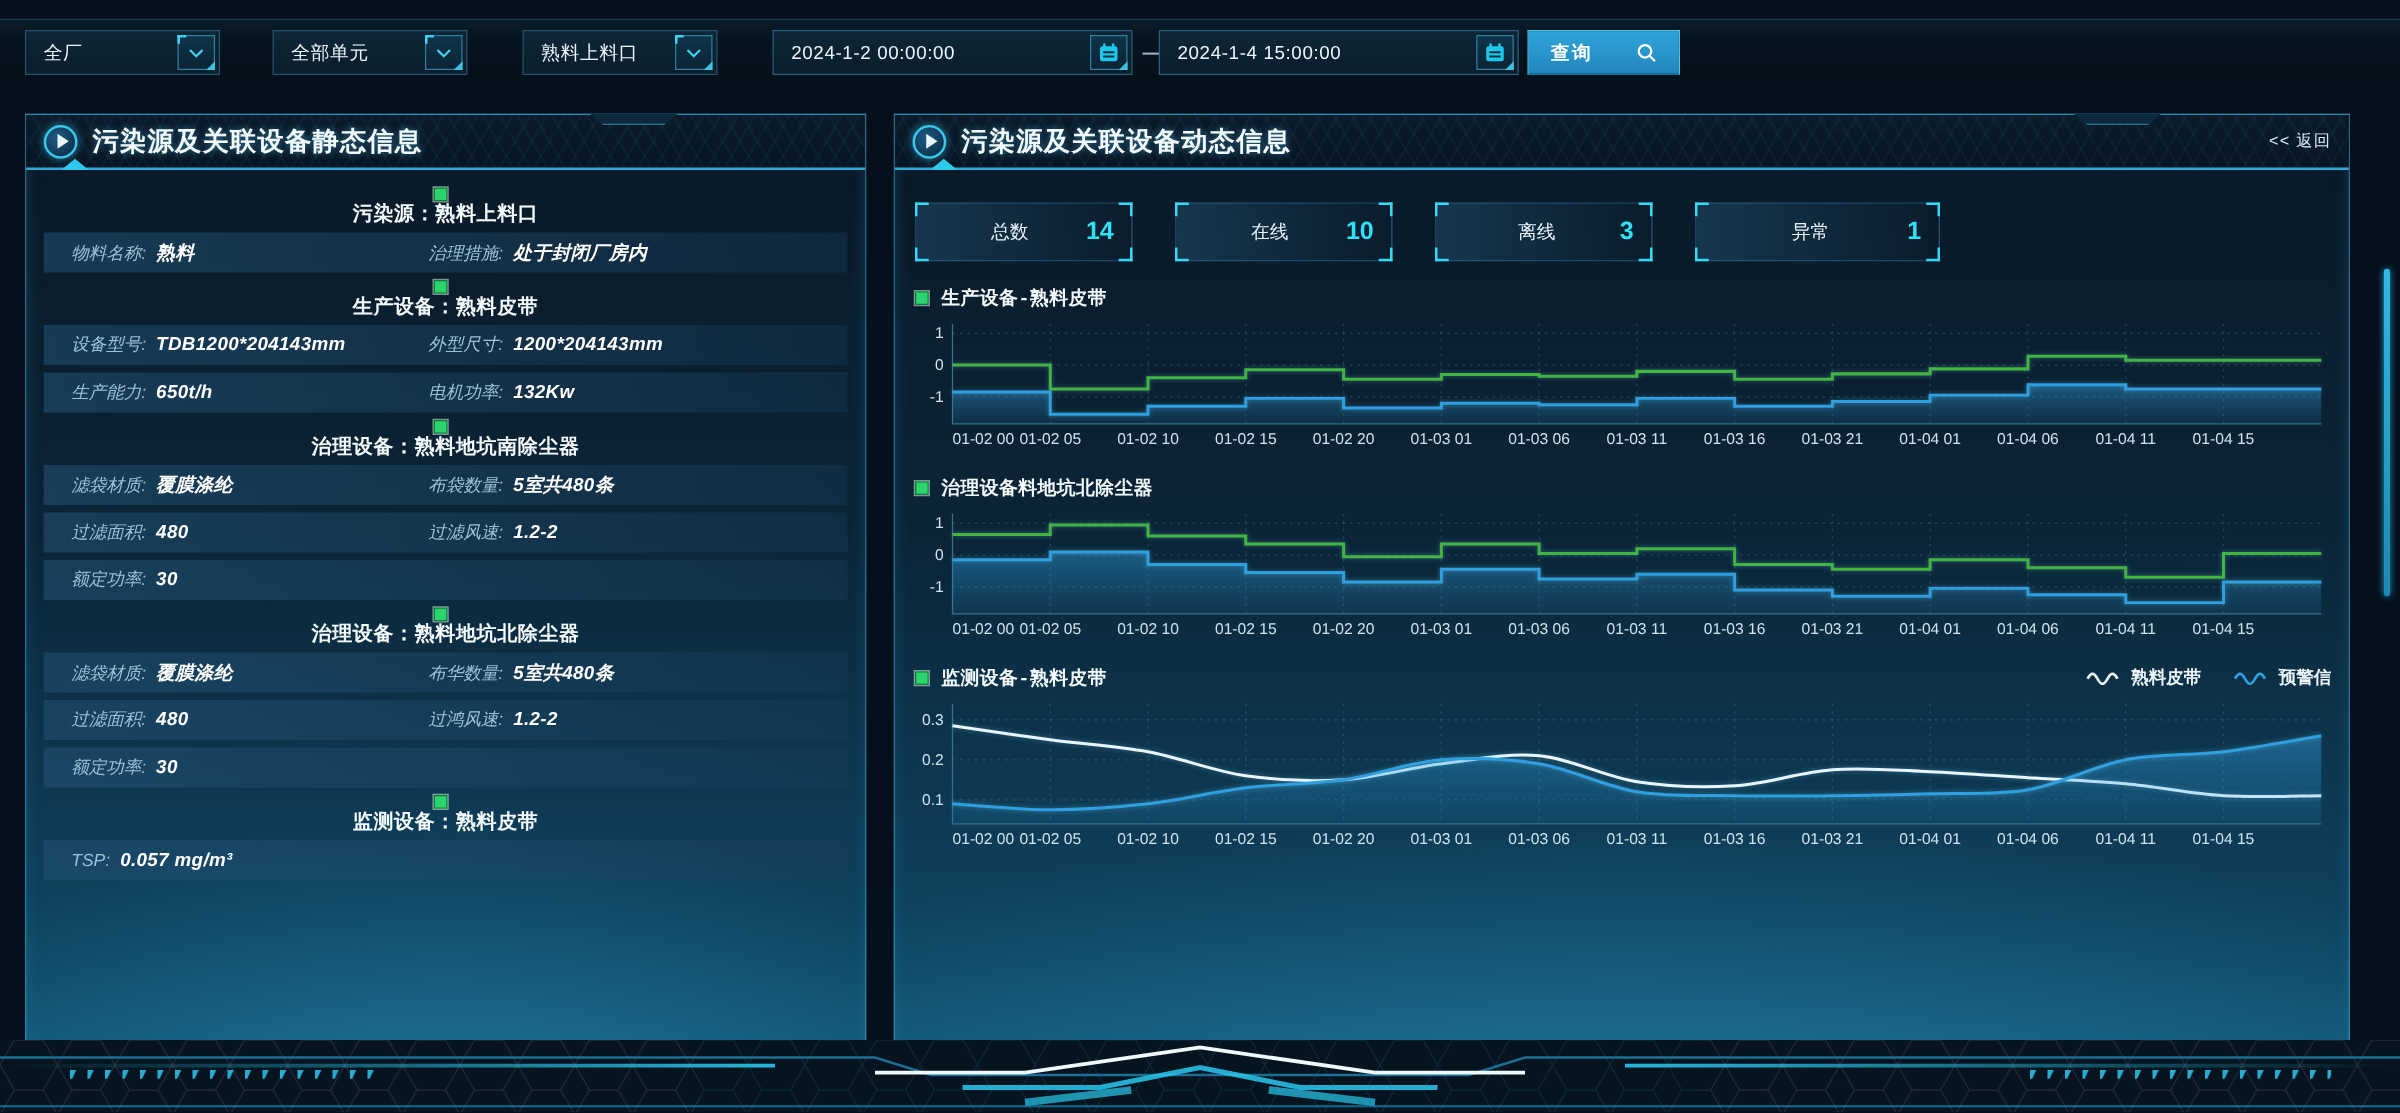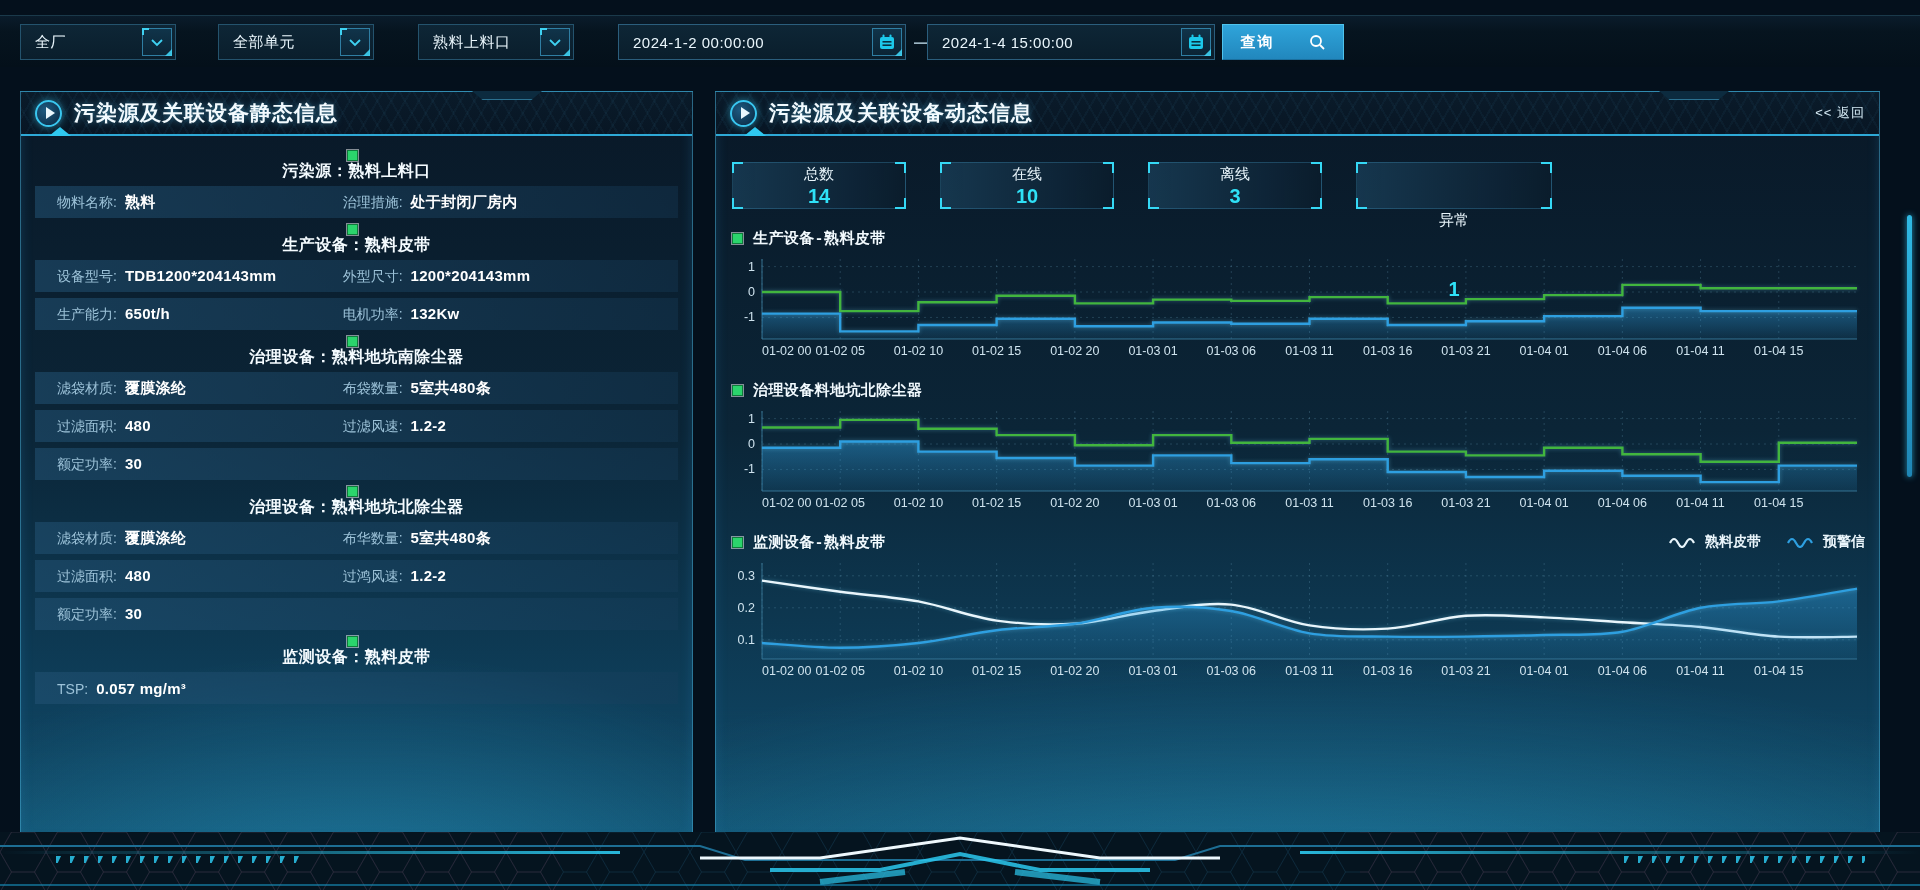--- a/index.html
+++ b/index.html
@@ -85,32 +85,32 @@
   .back-link { margin-left:auto; font-size:13px; color:#d7ecf6; cursor:pointer; letter-spacing:1px; }
 
   
   .panel-body { padding:12px 14px 0 14px; }
   .row-section { display:flex; align-items:center; height:36px; margin-top:2px;flex-direction:column; }
   .bullet { width:11px; height:11px; background:#2bd46c; border:1px solid #0f7a3c;
     outline:1px solid rgba(255,255,255,.5); margin:0 10px 0 2px; flex:0 0 auto; }
   .row-section .sec-title { font-size:16px; font-weight:bold; color:#f4fbff; letter-spacing:.5px; }
   .row-kv { display:flex; align-items:center; height:32px; margin-bottom:6px;
     background:linear-gradient(90deg, rgba(34,82,116,.55), rgba(24,62,92,.35));
-    padding-left:22px; }
+    padding-left:22px;font-style:italic; }
   .row-kv .cell { width:46%; display:flex; align-items:baseline; white-space:nowrap; }
   .row-kv .cell + .cell { width:54%; }
   .kv-label { font-size:14px; color:#9cc2d8; margin-right:8px; }
   .kv-value { font-size:15px; font-weight:bold; color:#ffffff; letter-spacing:.3px; }
 
   
   .stats-row { display:flex; gap:34px; margin:14px 2px 6px 2px; }
   .stat-box { position:relative; width:174px; height:47px; display:flex; align-items:center;
     justify-content:space-between; padding:0 14px;
     background:linear-gradient(90deg, rgba(22,56,80,.95), rgba(10,28,44,.9));
-    border:1px solid rgba(60,140,180,.35);flex-direction:column; }
+    border:1px solid rgba(60,140,180,.35); }
   .stat-box:last-child { width:196px;gap:48px; }
   .stat-box::before, .stat-box::after, .stat-box .corners::before, .stat-box .corners::after {
     content:""; position:absolute; width:9px; height:9px; }
   .stat-box::before { top:-1px; left:-1px; border-top:2px solid #35d8f5; border-left:2px solid #35d8f5; }
   .stat-box::after  { top:-1px; right:-1px; border-top:2px solid #35d8f5; border-right:2px solid #35d8f5; }
   .stat-box .corners::before { bottom:-1px; left:-1px; border-bottom:2px solid #35d8f5; border-left:2px solid #35d8f5; }
   .stat-box .corners::after  { bottom:-1px; right:-1px; border-bottom:2px solid #35d8f5; border-right:2px solid #35d8f5; }
   .stat-label { font-size:15px; color:#e9f5fb; }
   .stat-value { font-size:20px; font-weight:bold; color:#2fe1f7; }
 

